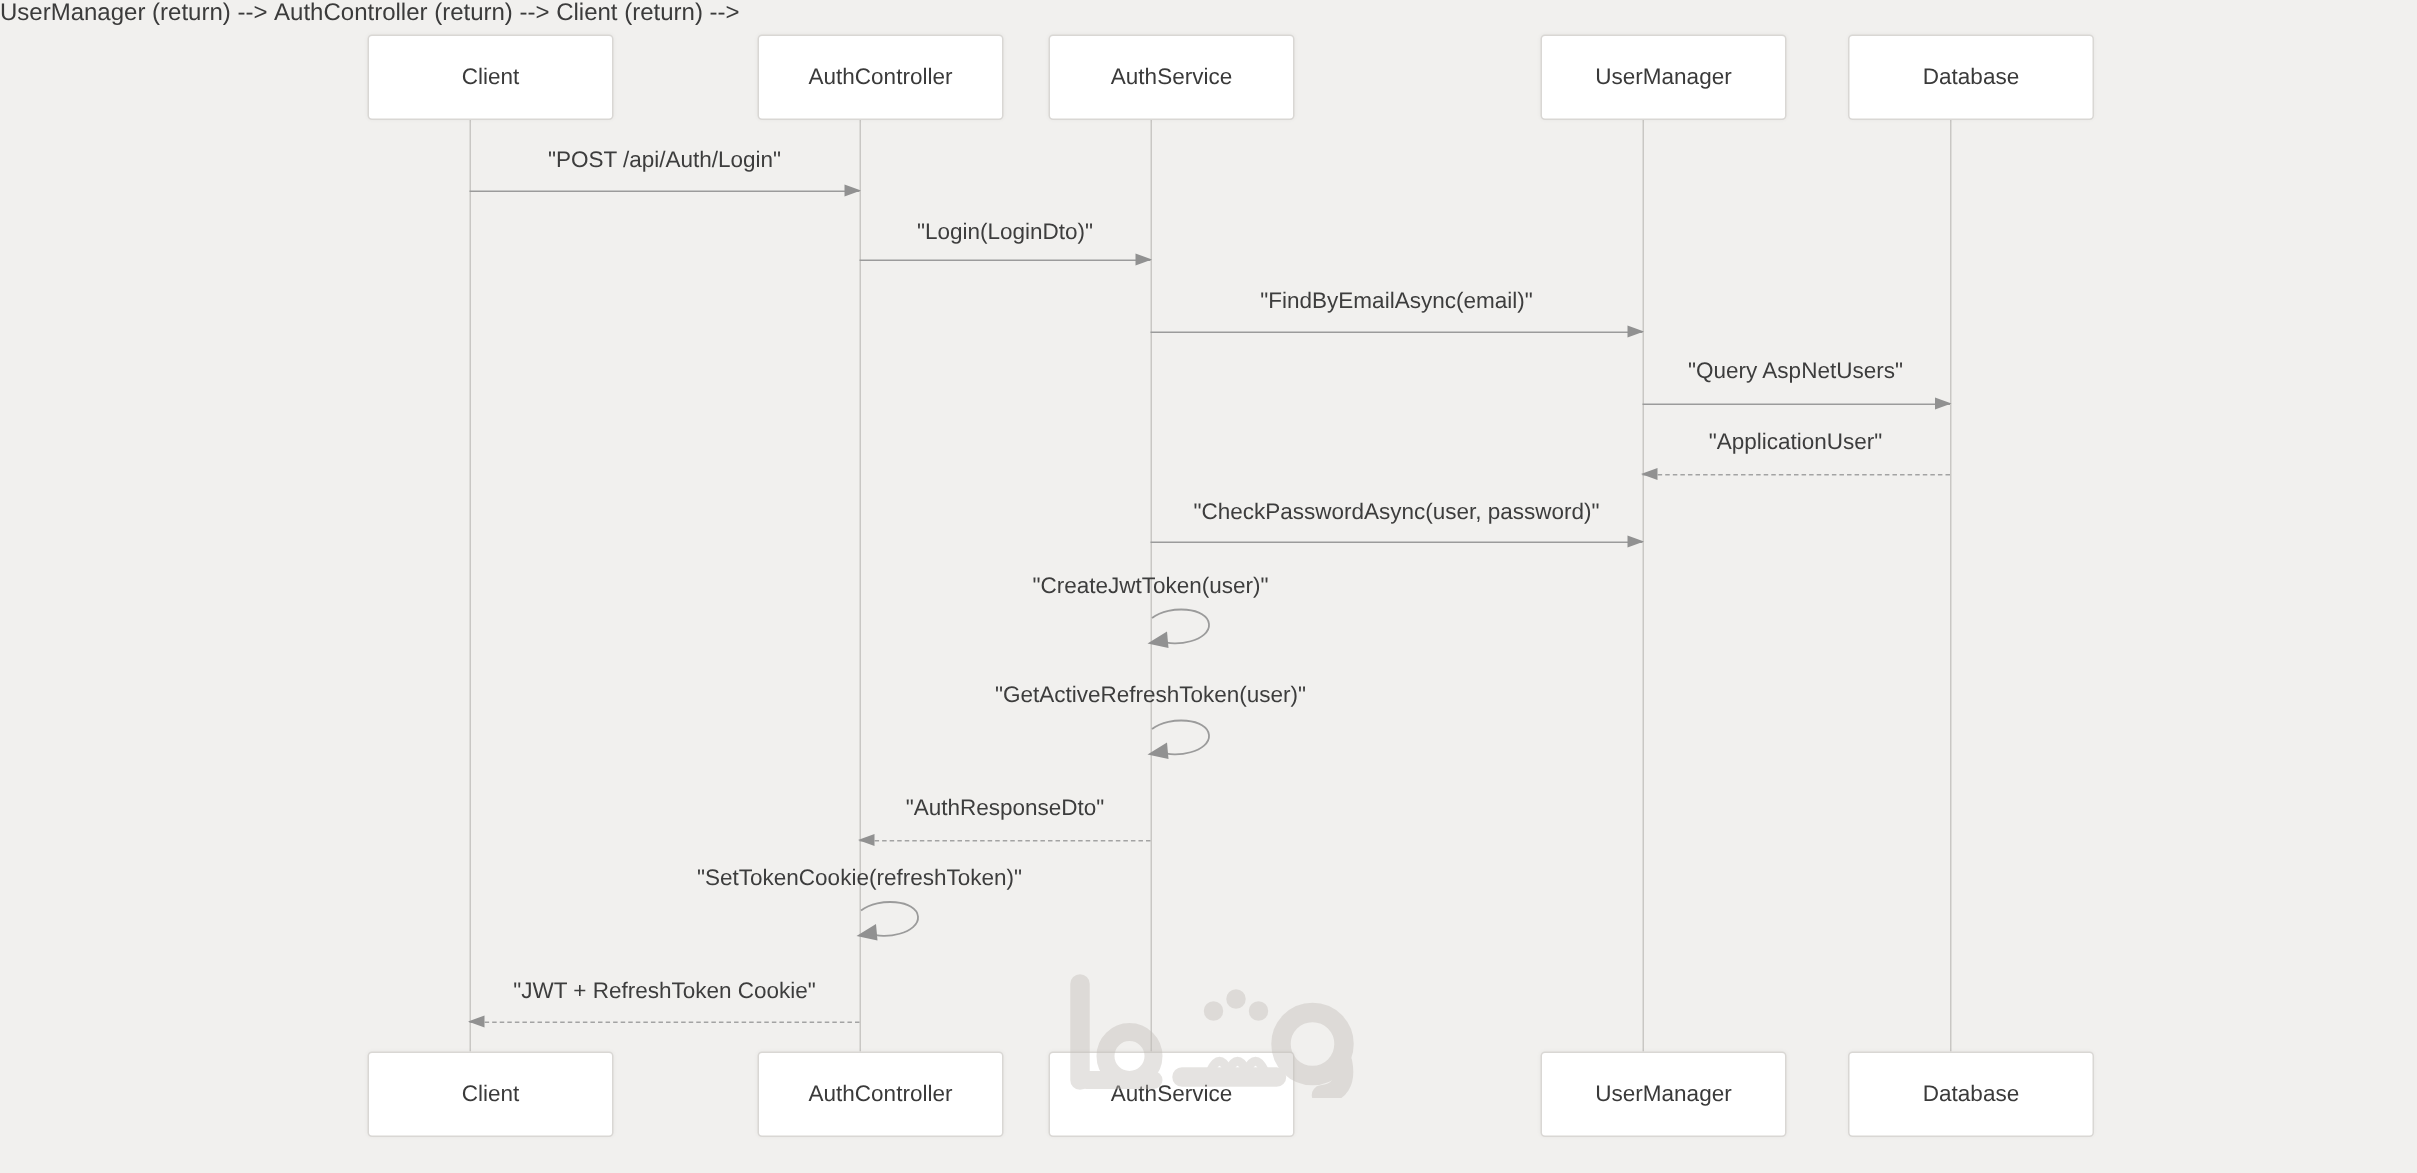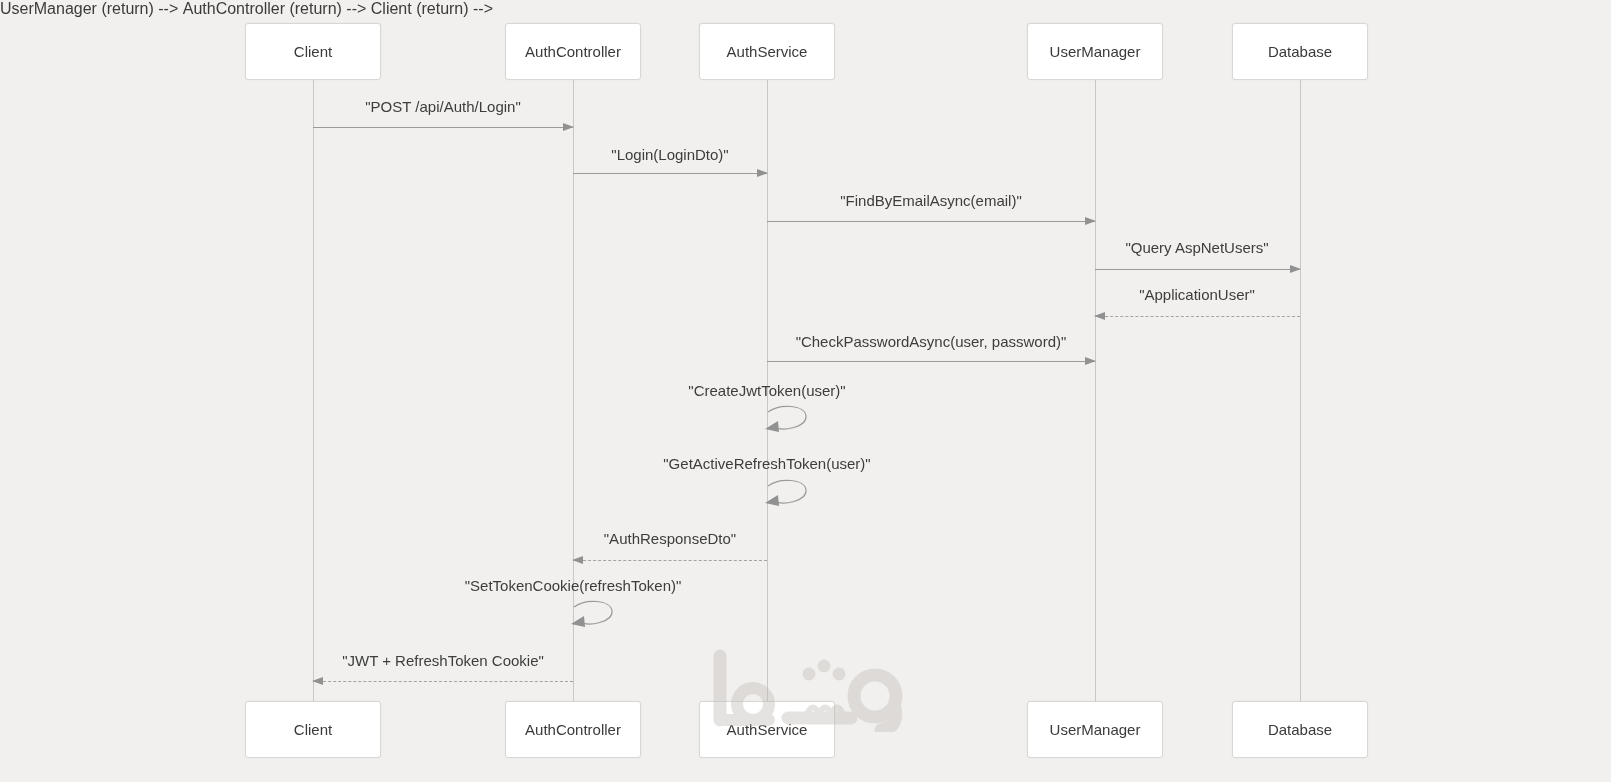--- a/index.html
+++ b/index.html
@@ -3,21 +3,21 @@
 <meta charset="utf-8">
 <style>
   html,body{margin:0;padding:0;background:#f1f0ee;}
   .stage{
     position:relative;width:1611px;height:782px;overflow:hidden;
     background:#f1f0ee;
     font-family:"Liberation Sans","DejaVu Sans",sans-serif;
     color:#3b3b3b;
   }
   .participant{
-    position:absolute;width:136px;height:57px;box-sizing:border-box;
+    position:absolute;width:164px;height:57px;box-sizing:border-box;
     background:#ffffff;border:1px solid #d9d7d4;border-radius:3px;
     box-shadow:0 0 3px rgba(0,0,0,0.04);
     display:flex;align-items:center;justify-content:center;
     font-size:15px;color:#3a3a3a;z-index:2;
   }
   .lifeline{
     position:absolute;top:80px;height:621px;width:1px;
     background:#c9c7c4;z-index:1;
   }
   .mlabel{

